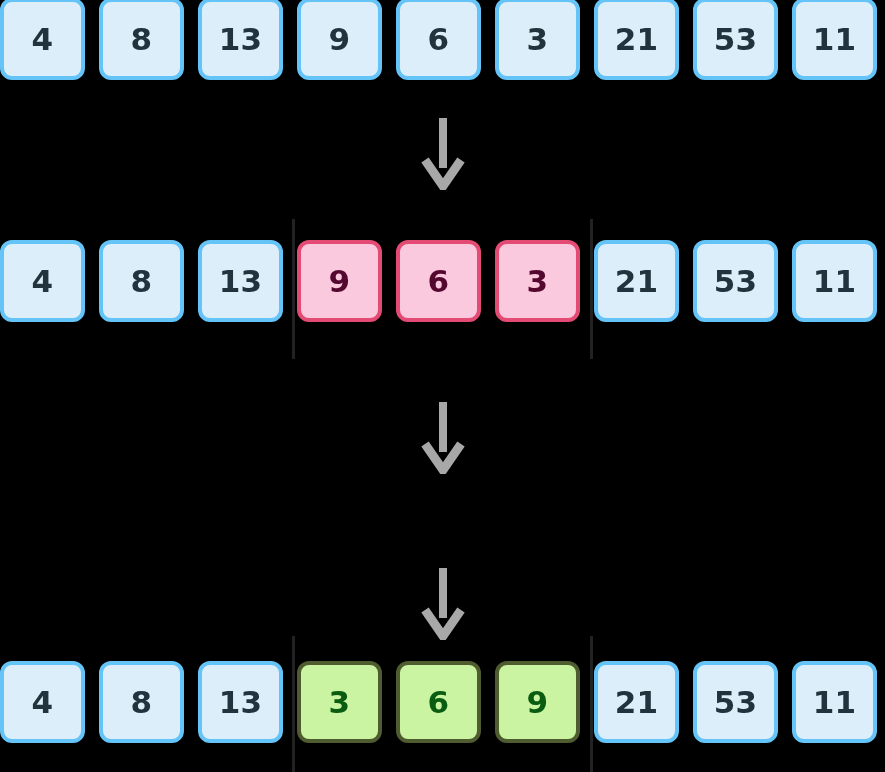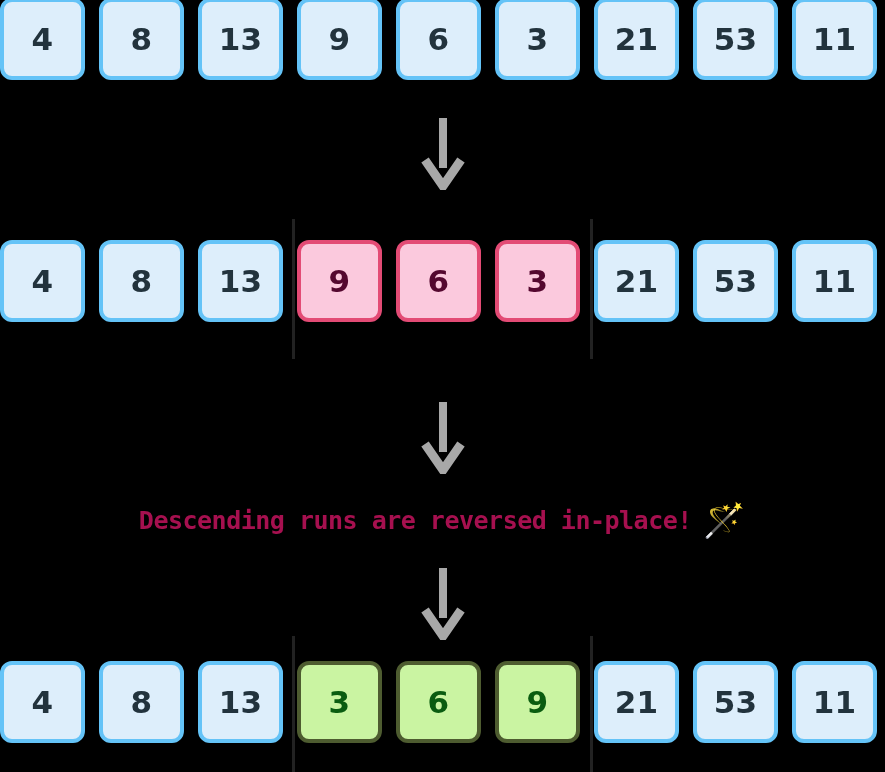--- a/index.html
+++ b/index.html
@@ -140,24 +140,20 @@
       <div class="cell blue">11</div>
     </div>
 
   <div class="arrow" style="left:421px; top:402px;">
     <svg width="44" height="72" viewBox="0 0 44 72" aria-hidden="true">
       <path d="M22 0 L22 50" stroke="#a8a8a8" stroke-width="8" fill="none"></path>
       <path d="M4 42 L22 68 L40 42" stroke="#a8a8a8" stroke-width="9" fill="none" stroke-linecap="butt" stroke-linejoin="miter"></path>
     </svg>
   </div>
 
-  <div class="caption" style="top:493px;">
-    <span class="caption-text">Descending runs are reversed in-place!</span>
-    <span class="caption-emoji">🪄</span>
-  </div>
 
   <div class="arrow" style="left:421px; top:568px;">
     <svg width="44" height="72" viewBox="0 0 44 72" aria-hidden="true">
       <path d="M22 0 L22 50" stroke="#a8a8a8" stroke-width="8" fill="none"></path>
       <path d="M4 42 L22 68 L40 42" stroke="#a8a8a8" stroke-width="9" fill="none" stroke-linecap="butt" stroke-linejoin="miter"></path>
     </svg>
   </div>
 
   <div class="divider" style="left:292px; top:636px; height:136px;"></div>
   <div class="divider" style="left:590px; top:636px; height:136px;"></div>

